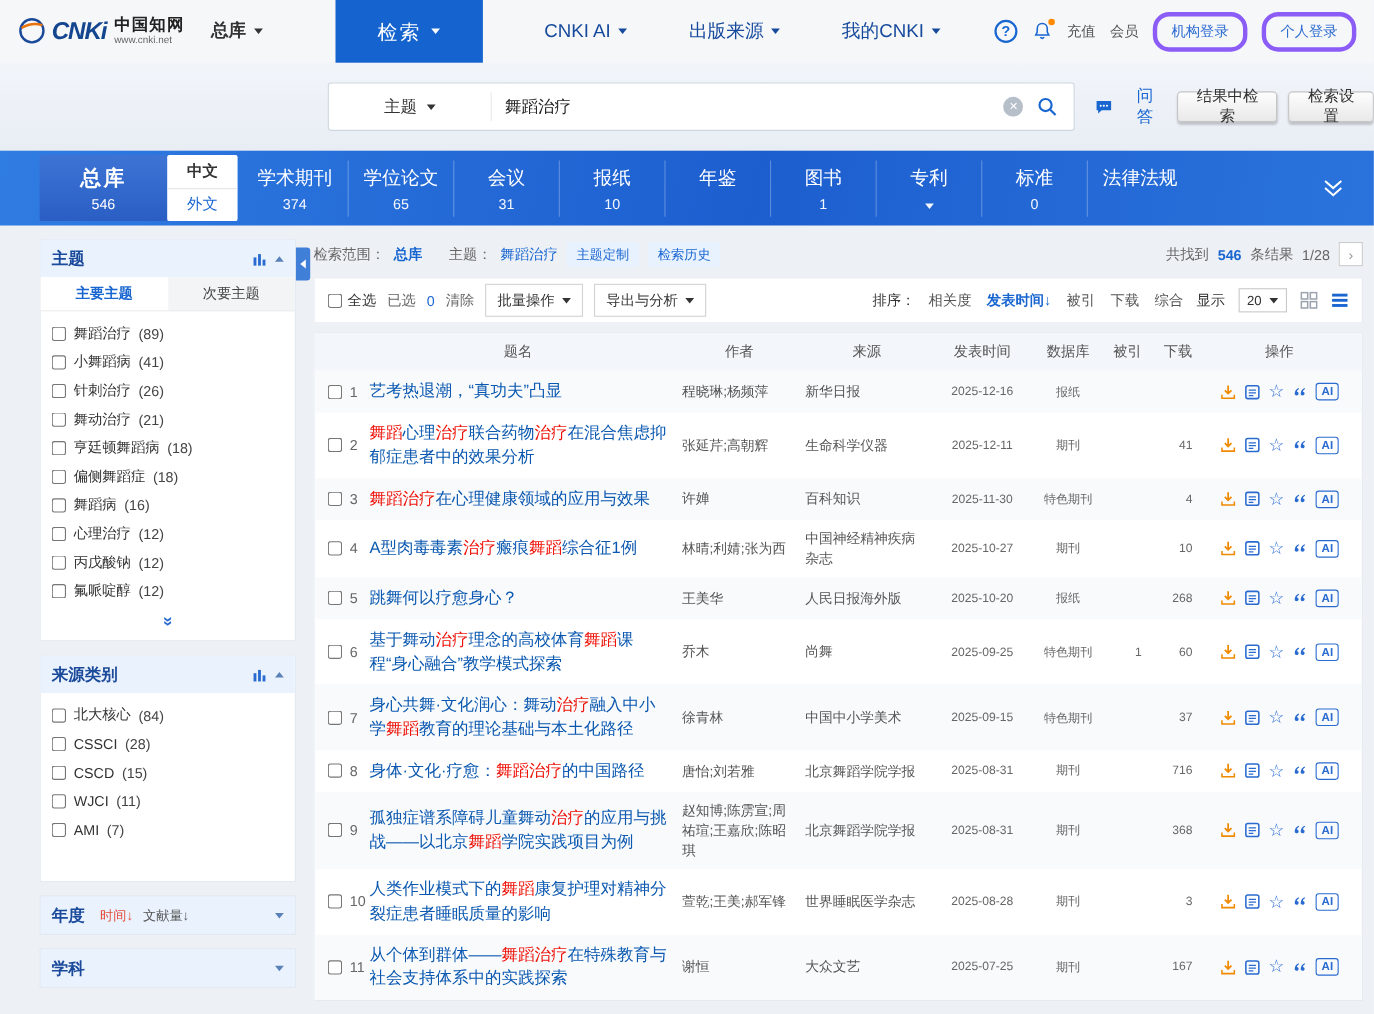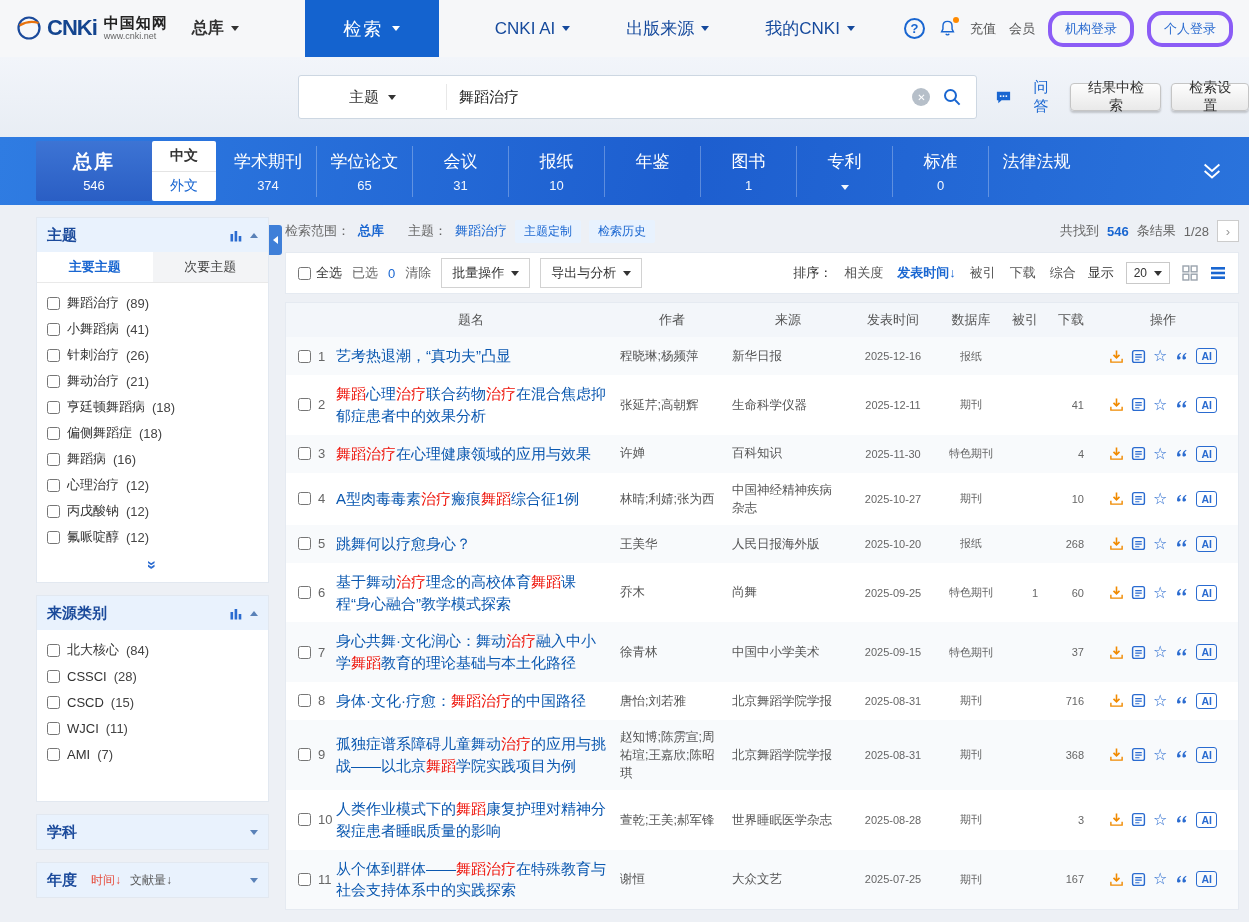--- a/index.html
+++ b/index.html
@@ -7,21 +7,21 @@
   body {
     width:1249px; height:922px; overflow:hidden;
     font-family:"Liberation Sans","DejaVu Sans",sans-serif;
     background:#edf0f5; color:#333;
   }
   .page { width:1249px; height:922px; overflow:hidden; }
 
   
   .topbar { height:57px; background:#f6f7f9; display:flex; align-items:center; }
   .logo { display:flex; align-items:center; gap:5px; padding:0 10px 0 16px; }
-  .logo-cnki { font-size:22px; font-weight:bold; color:#14458f; letter-spacing:-1px; }
+  .logo-cnki { font-size:22px; font-weight:bold; font-style:italic; color:#14458f; letter-spacing:-1px; }
   .logo-col { display:flex; flex-direction:column; line-height:1.1; margin-left:2px; }
   .logo-zh { font-size:15px; font-weight:bold; color:#222; letter-spacing:1px; }
   .logo-url { font-size:9px; color:#666; }
   .menu-zongku { display:flex; align-items:center; gap:7px; font-size:16px; font-weight:bold; color:#333; margin-left:14px; cursor:pointer; }
   .menu-search { width:134px; height:57px; background:#1463cf; color:#fff; display:flex; align-items:center; justify-content:center; gap:9px; font-size:18px; letter-spacing:2px; margin-left:66px; cursor:pointer; }
   .menu-link { display:flex; align-items:center; gap:7px; font-size:17px; color:#15499c; margin-left:56px; cursor:pointer; }
   .caret { display:inline-block; width:0; height:0; border-left:4px solid transparent; border-right:4px solid transparent; border-top:5px solid currentColor; }
   .caret.up { border-top:none; border-bottom:5px solid currentColor; }
   .topbar-right { margin-left:auto; display:flex; align-items:center; gap:13px; padding-right:16px; }
   .help-circle { width:21px; height:21px; border:2px solid #1966d1; border-radius:50%; color:#1966d1; font-size:13px; font-weight:bold; display:flex; align-items:center; justify-content:center; cursor:pointer; }
@@ -392,35 +392,35 @@
             <label class="filter-item">
               <input type="checkbox" style="">
               <span class="fi-label">AMI</span>
               <span class="fi-count">(7)</span>
             </label>
           </div>
       </div>
 
       <div class="card">
         <div class="card-head">
-          <span class="card-title">学科</span>
-          <span class="head-spacer"></span>
-          <span class="head-caret">
-              <span class="caret"></span>
-            </span>
-        </div>
-      </div>
-
-      <div class="card">
-        <div class="card-head">
           <span class="card-title">年度</span>
           <span class="year-sorts">
             <span class="sort-time">时间↓</span>
             <span class="sort-amt">文献量↓</span>
           </span>
+          <span class="head-spacer"></span>
+          <span class="head-caret">
+              <span class="caret"></span>
+            </span>
+        </div>
+      </div>
+
+      <div class="card">
+        <div class="card-head">
+          <span class="card-title">学科</span>
           <span class="head-spacer"></span>
           <span class="head-caret">
               <span class="caret"></span>
             </span>
         </div>
       </div>
     </aside>
 
     <section class="content">
 

